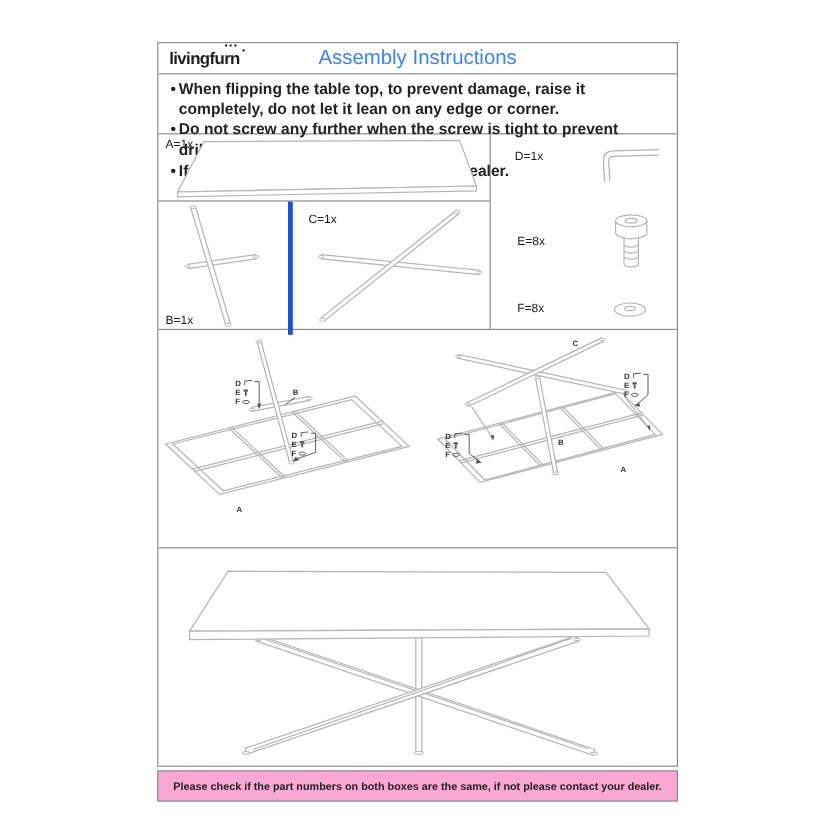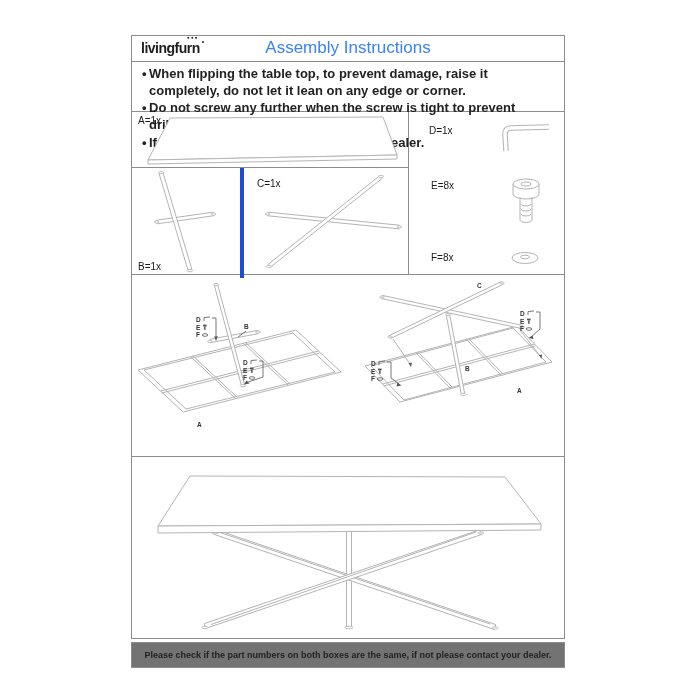--- a/index.html
+++ b/index.html
@@ -37,36 +37,36 @@
   .cell-a { height:56px; border-bottom:1px solid #8c8c8c; box-sizing:border-box; position:relative; }
   .row-bc { flex:1; display:flex; }
   .cell-b { width:112px; border-right:4px solid #1d4ed8; box-sizing:border-box; position:relative; }
   .cell-c { flex:1; position:relative; }
   .parts-right { flex:1; position:relative; }
   .part-label { position:absolute; font-size:10px; font-weight:400; color:#1a1a1a; }
   .pl-a { left:6px; top:3px; }
   .pl-b { left:6px; bottom:6px; }
   .pl-c { left:13px; top:10px; }
   .pl-d { left:20px; top:13px; }
-  .pl-e { left:22px; top:68px; }
+  .pl-e { left:22px; top:84px; }
   .pl-f { left:22px; top:140px; }
 
   
   .assembly { height:182px; border-bottom:1px solid #8c8c8c; box-sizing:border-box;
               position:relative; flex:none; }
   .assembly svg { position:absolute; top:0; }
   .step1 { left:0; }
   .step2 { left:230px; }
   .final { flex:1; position:relative; }
   .final svg { position:absolute; left:0; top:0; }
 
   
   .footer-box { margin-top:3px; border:1px solid #8c8c8c; height:26px; box-sizing:border-box;
                 display:flex; align-items:center; justify-content:center;
-                font-size:9px; font-weight:600; color:#222; background:#737373; }
+                font-size:9px; font-weight:600; color:#222; background:#f9a8d4; }
 
   
   .ln  { stroke:#b4b4b4; fill:none; stroke-width:1; }
   .lnp { stroke:#b4b4b4; fill:none; stroke-width:1; }
   .bar { fill:#fff; stroke:#b4b4b4; stroke-width:1; }
   .cap { fill:#fff; stroke:#b4b4b4; stroke-width:0.8; }
   .dk  { stroke:#555; fill:none; stroke-width:0.8; }
   .ah  { fill:#555; stroke:none; }
   .mini{ fill:#555; stroke:none; }
   .glyph { font:600 6.5px "Liberation Sans", sans-serif; fill:#333; }

